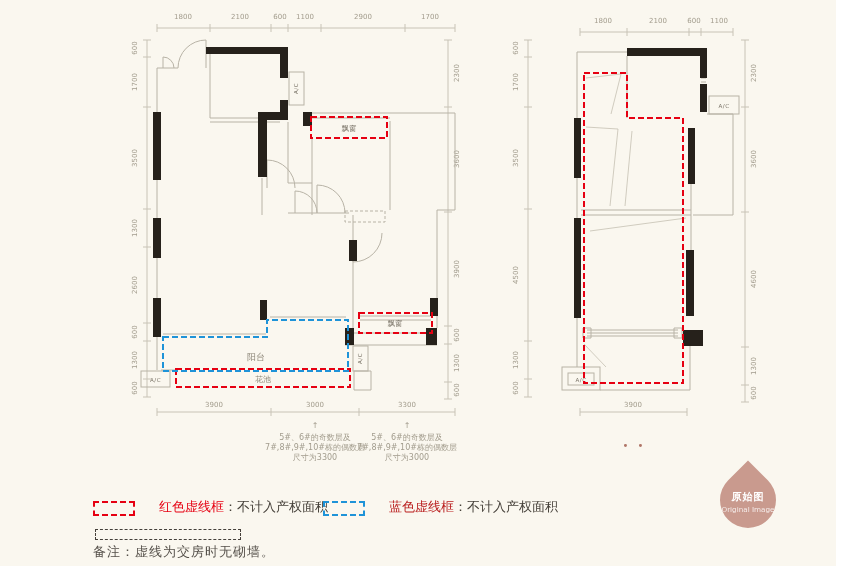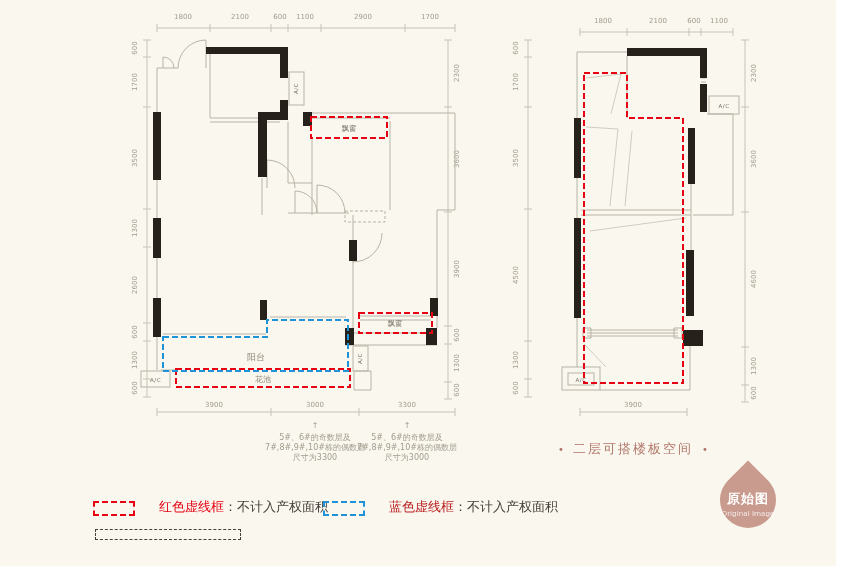--- a/index.html
+++ b/index.html
@@ -31,21 +31,21 @@
   .note-text{position:absolute;left:93px;top:543px;font-size:13px;color:#55504a;
     letter-spacing:1px}
   .caption{position:absolute;left:533px;top:440px;width:200px;display:flex;
     align-items:center;justify-content:center;gap:9px;color:#b07668;
     font-size:13px;letter-spacing:2px;white-space:nowrap}
   .caption .dot{font-size:10px;letter-spacing:0}
   .badge{position:absolute;left:711px;top:462px;width:74px;height:76px}
   .badge-drop{position:absolute;left:9px;top:10px;width:56px;height:56px;
     background:#c99a8e;border-radius:0 50% 50% 50%;transform:rotate(45deg)}
   .badge-text{position:absolute;left:0;right:0;top:28px;text-align:center;color:#fff}
-  .badge-title{font-size:13px;font-weight:bold;letter-spacing:1px}
+  .badge-title{font-size:10px;font-weight:bold;letter-spacing:1px}
   .badge-sub{font-size:8px;opacity:.8;margin-top:1px;transform:scale(.9)}
 </style>
 </head>
 <body>
 
 <div class="canvas">
 
 <svg width="850" height="566" viewBox="0 0 850 566">
 
   <g>
@@ -217,34 +217,34 @@
       <text class="actxt" x="581" y="381.5" text-anchor="middle">A/C</text>
     </g>
 
     <path class="reddash" d="M584,73 L627,73 L627,118 L683,118 L683,383 L584,383 Z"></path>
   </g>
 </svg>
 
 
 <div class="caption">
   <span class="dot">•</span>
-  <span>二层可搭楼板空间</span>
   <span class="dot">•</span>
 </div>
 
 
 <div class="legend-item" style="left:93px;top:498px">
   <span class="swatch swatch-red"></span>
   <span><span class="lbl-red">红色虚线框</span><span>：不计入产权面积</span></span>
 </div>
 <div class="legend-item" style="left:323px;top:498px">
   <span class="swatch swatch-blue"></span>
   <span><span class="lbl-blue">蓝色虚线框</span><span>：不计入产权面积</span></span>
 </div>
 <div class="note-swatch"></div>
+<div class="note-text">备注：虚线为交房时无砌墙。</div>
 
 
 <div class="badge">
   <div class="badge-drop"></div>
   <div class="badge-text">
     <div class="badge-title">原始图</div>
     <div class="badge-sub">Original Image</div>
   </div>
 </div>
 

